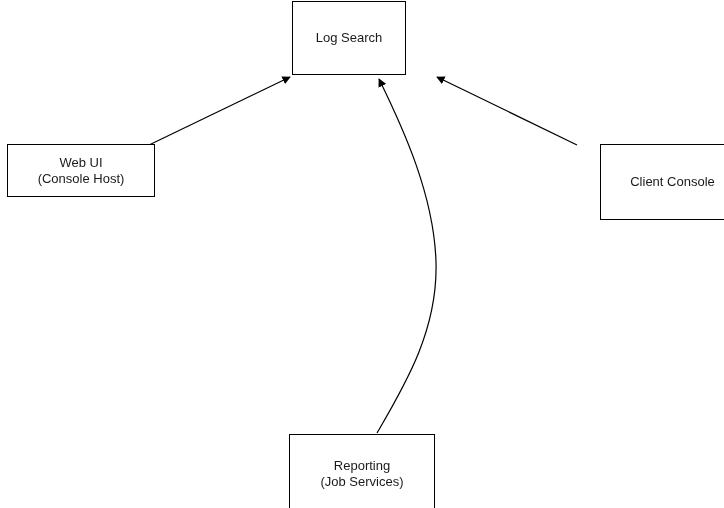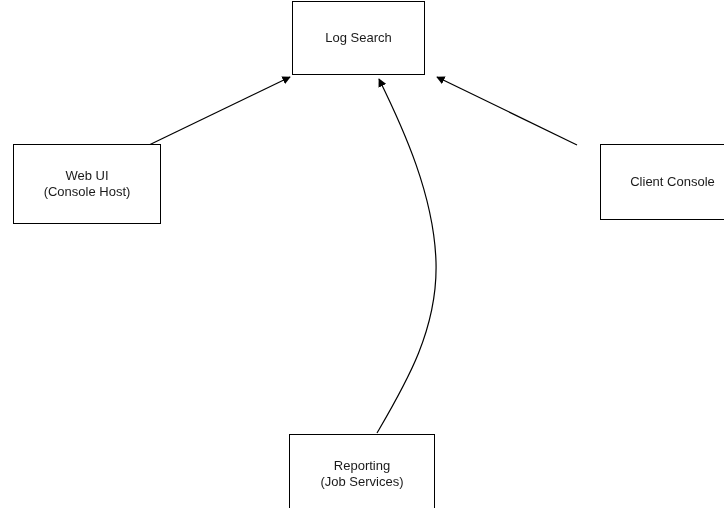--- a/index.html
+++ b/index.html
@@ -37,22 +37,22 @@
     color: #1a1a1a;
     font-family: "Liberation Sans", sans-serif;
     font-size: 13px;
     line-height: 16px;
     z-index: 2;
   }
   .node .line {
     display: block;
     white-space: nowrap;
   }
-  #node-log-search { left: 292px; top: 1px; width: 133px; height: 74px; }
-  #node-web-ui     { left: 13px;   top: 144px; width: 148px; height: 80px; }
+  #node-log-search { left: 292px; top: 1px; width: 114px; height: 74px; }
+  #node-web-ui     { left: 7px;   top: 144px; width: 148px; height: 53px; }
   #node-client     { left: 600px; top: 144px; width: 145px; height: 76px; }
   #node-reporting  { left: 289px; top: 434px; width: 146px; height: 80px; }
 </style>
 </head>
 <body>
 
 <div id="canvas">
 
   <svg id="edges" viewBox="0 0 724 508" width="724" height="508" xmlns="http://www.w3.org/2000/svg">
     <defs>

